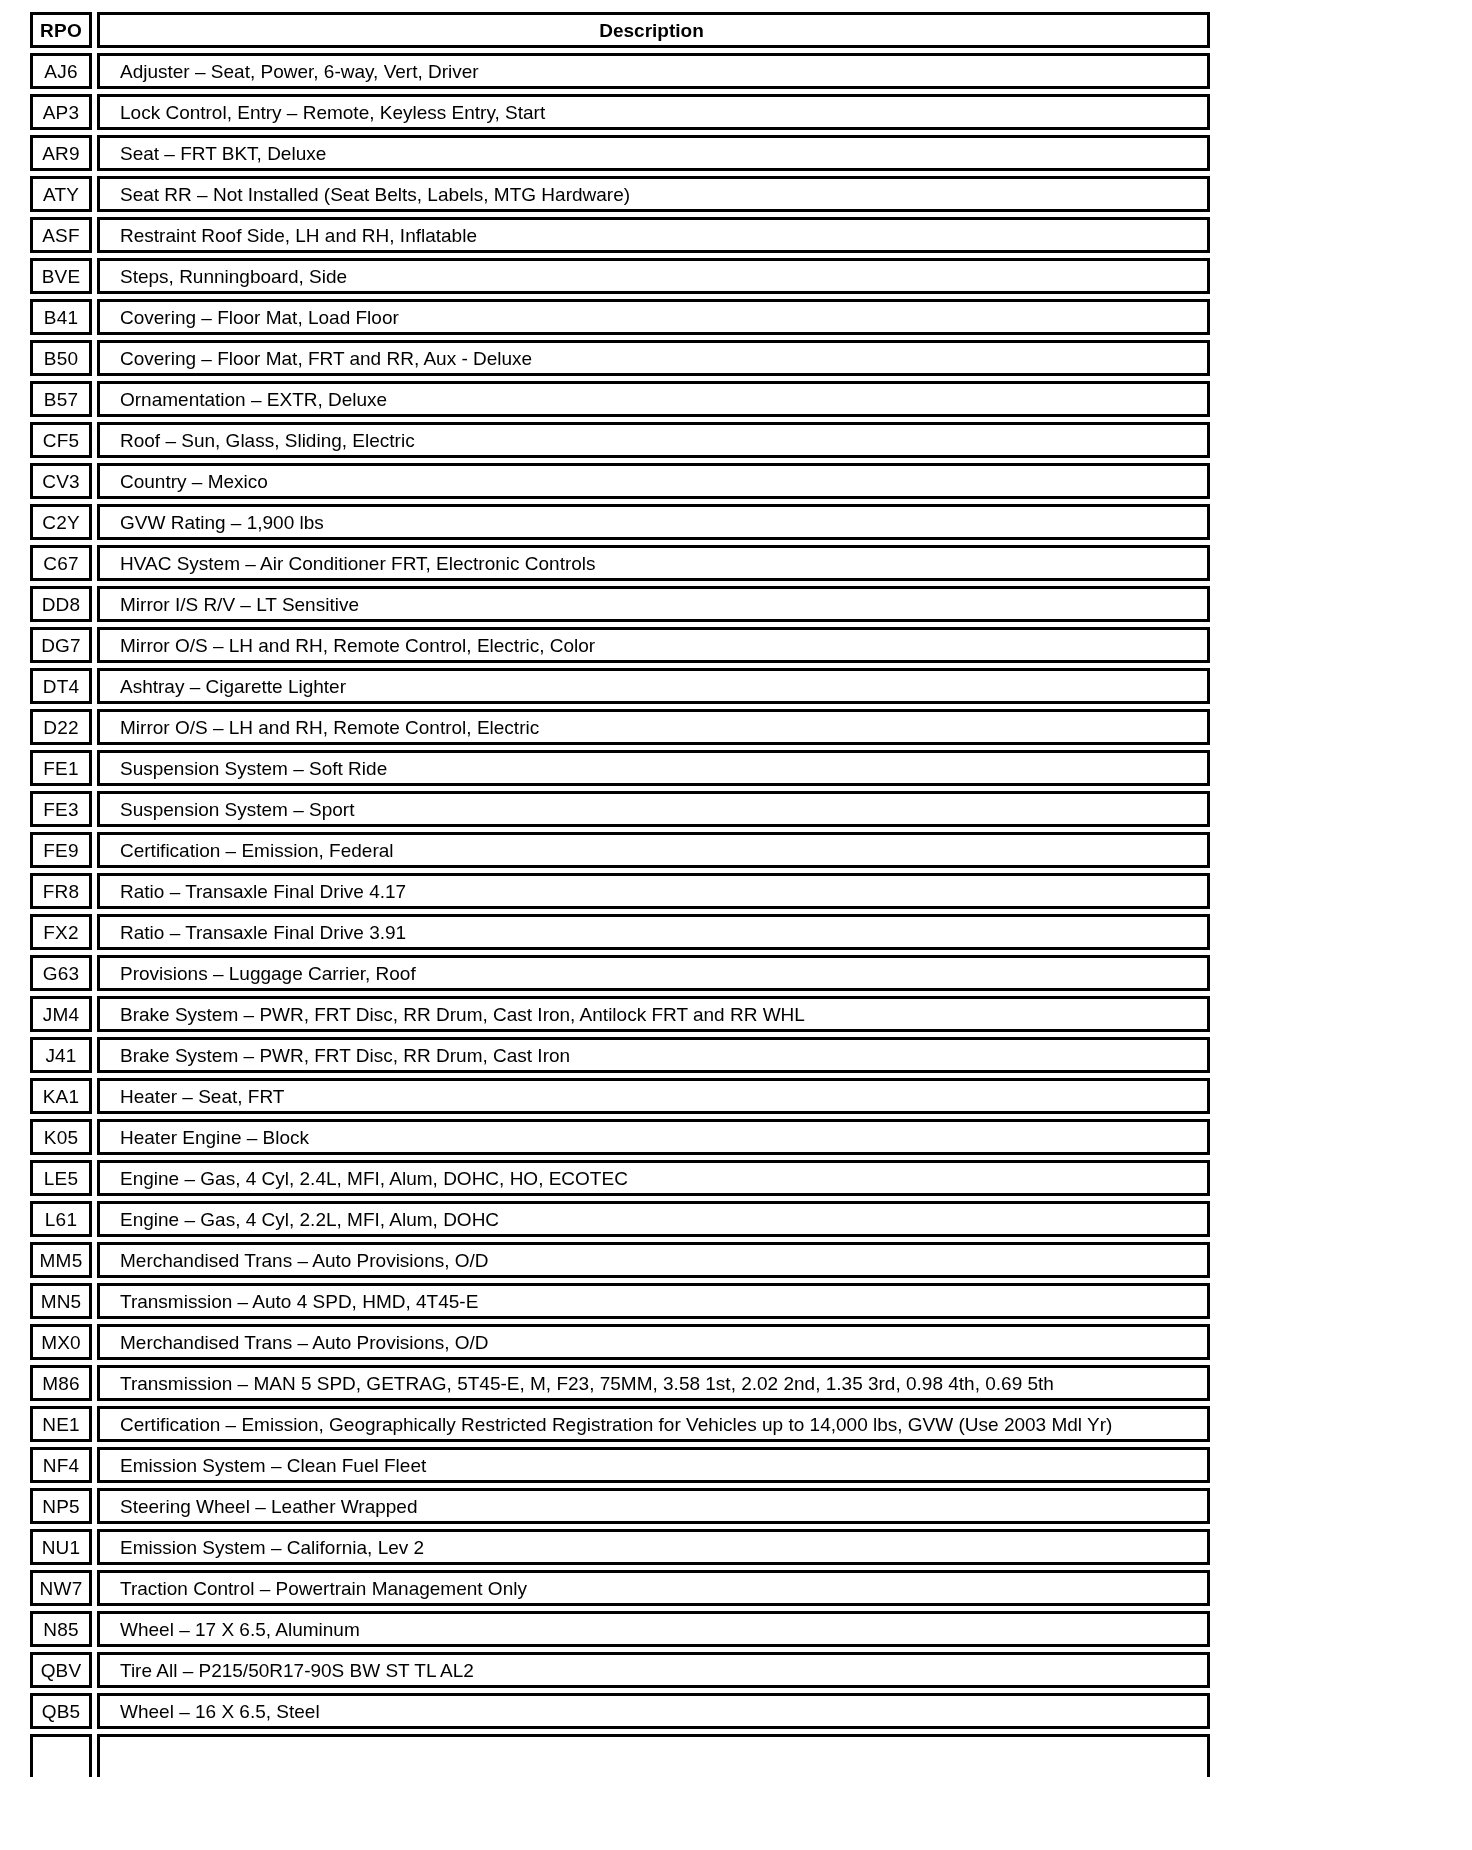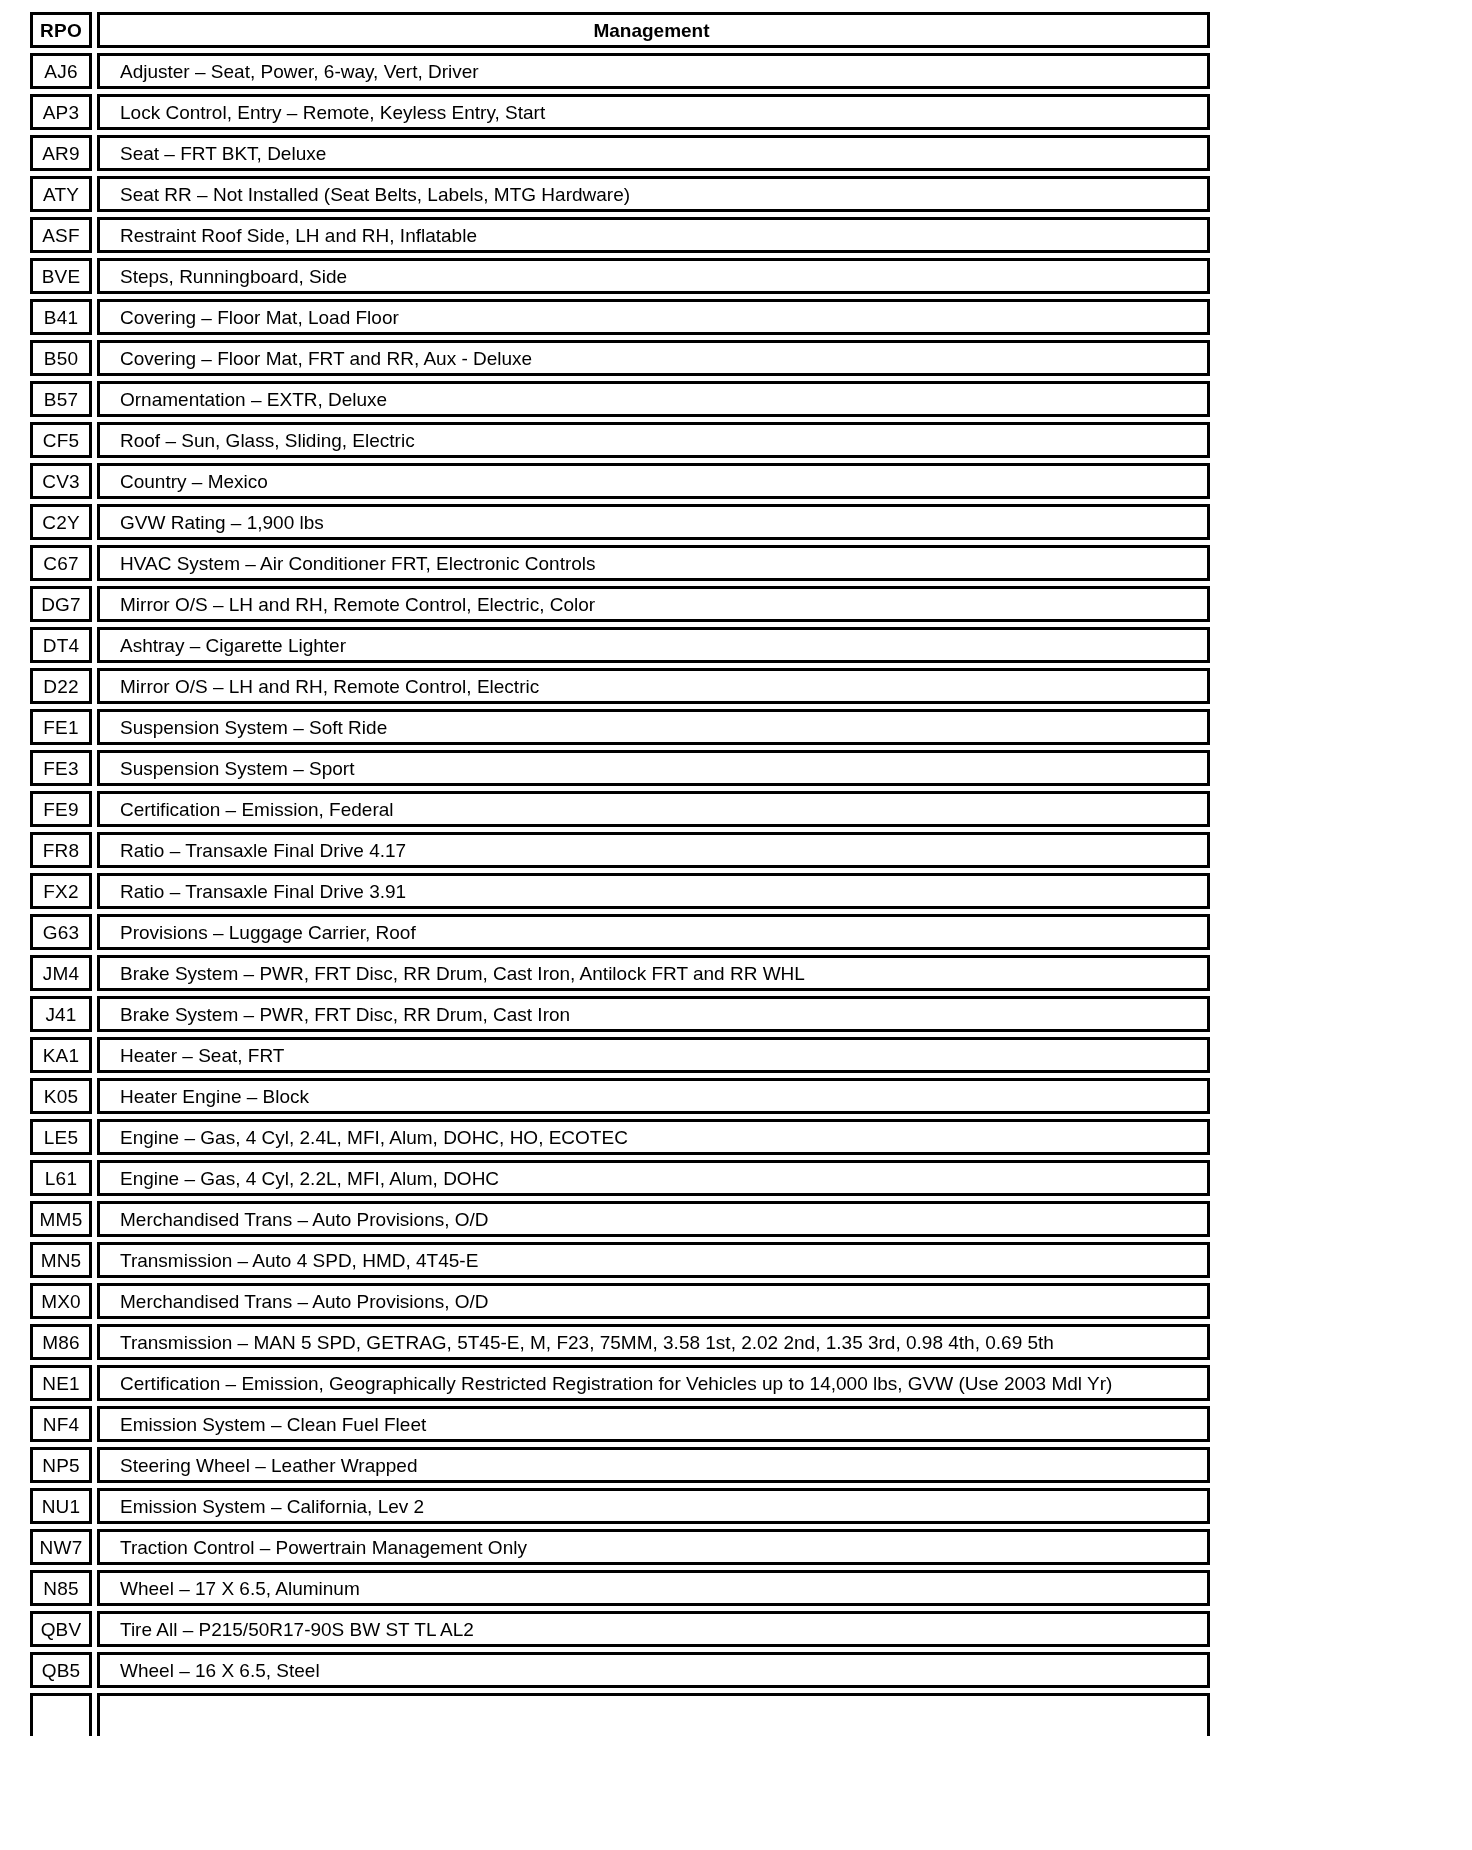--- a/index.html
+++ b/index.html
@@ -61,21 +61,21 @@
     border-bottom: none;
   }
 </style>
 </head>
 <body>
 
 <div class="page">
 
   <div class="trow header-row">
     <div class="cell code-cell">RPO</div>
-    <div class="cell desc-cell">Management</div>
+    <div class="cell desc-cell">Description</div>
   </div>
 
   <div id="rows">
   <div class="trow">
     <div class="cell code-cell">AJ6</div>
     <div class="cell desc-cell">Adjuster – Seat, Power, 6-way, Vert, Driver</div>
   </div>
 
   <div class="trow">
     <div class="cell code-cell">AP3</div>
@@ -130,20 +130,24 @@
   <div class="trow">
     <div class="cell code-cell">C2Y</div>
     <div class="cell desc-cell">GVW Rating – 1,900 lbs</div>
   </div>
 
   <div class="trow">
     <div class="cell code-cell">C67</div>
     <div class="cell desc-cell">HVAC System – Air Conditioner FRT, Electronic Controls</div>
   </div>
 
+  <div class="trow">
+    <div class="cell code-cell">DD8</div>
+    <div class="cell desc-cell">Mirror I/S R/V – LT Sensitive</div>
+  </div>
 
   <div class="trow">
     <div class="cell code-cell">DG7</div>
     <div class="cell desc-cell">Mirror O/S – LH and RH, Remote Control, Electric, Color</div>
   </div>
 
   <div class="trow">
     <div class="cell code-cell">DT4</div>
     <div class="cell desc-cell">Ashtray – Cigarette Lighter</div>
   </div>

